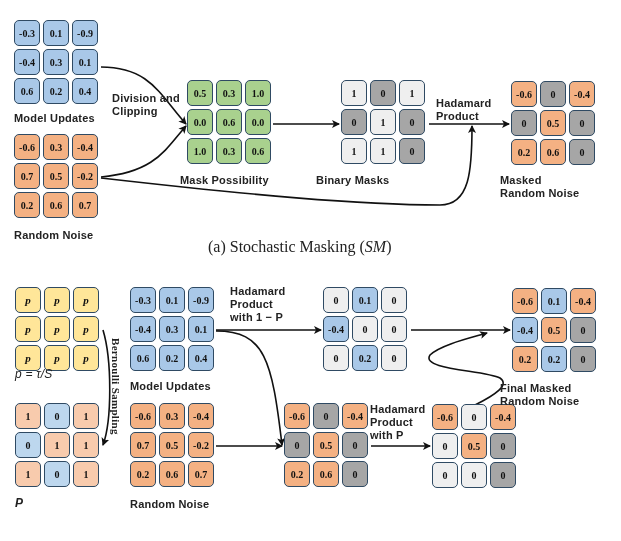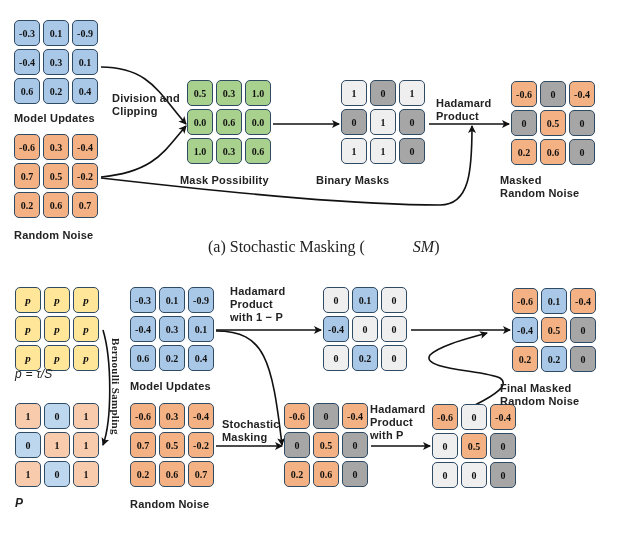--- a/index.html
+++ b/index.html
@@ -7,21 +7,21 @@
   #canvas { position:absolute; left:0; top:0; width:621px; height:541px; }
   .grid { position:absolute; width:87px; height:87px; }
   .cell { position:absolute; width:26px; height:26px; box-sizing:border-box; border:1.6px solid #2f4a63; border-radius:5px;
           display:flex; align-items:center; justify-content:center; font-family:"Liberation Serif", serif; font-weight:bold;
           font-size:10px; color:#111; }
   .cell.ital { font-style:italic; font-size:11px; }
   .lbl { position:absolute; font-family:Liberation Sans, sans-serif; font-weight:bold; font-size:11px; color:#222;
          text-align:left; white-space:nowrap; line-height:13px; letter-spacing:0.2px; }
   .lbl.ital-lbl { font-style:italic; }
   .caption { position:absolute; font-family:"Liberation Serif", serif; font-size:16px; color:#222; white-space:nowrap; }
-  .caption i { font-style:italic;margin-left:48px; }
+  .caption i { font-style:italic; }
   svg#arrows { position:absolute; left:0; top:0; }
   .vert { position:absolute; font-family:"Liberation Serif", serif; font-weight:bold; font-size:11px; color:#222;
           writing-mode:vertical-rl; white-space:nowrap; letter-spacing:0.3px; }
 </style>
 </head>
 <body>
 
 <div id="canvas">
 
   <svg id="arrows" width="621" height="541">
@@ -182,24 +182,20 @@
       <div class="cell" style="left: 58px; top: 58px; background: rgb(244, 177, 131); border-color: rgb(47, 74, 99);">0.7</div>
     </div>
   <div class="lbl" style="left:130px;top:498px;width:88px;">Random Noise</div>
 
   <div class="lbl" style="left:230px;top:285px;width:80px;">
     <div>Hadamard</div>
     <div>Product</div>
     <div>with 1 − P</div>
   </div>
 
-  <div class="lbl" style="left:222px;top:418px;width:58px;">
-    <div>Stochastic</div>
-    <div>Masking</div>
-  </div>
 
   <div class="grid" style="left:323px;top:287px;">
       <div class="cell" style="left: 0px; top: 0px; background: rgb(239, 239, 239); border-color: rgb(47, 74, 99);">0</div>
       <div class="cell" style="left: 29px; top: 0px; background: rgb(169, 200, 232); border-color: rgb(47, 74, 99);">0.1</div>
       <div class="cell" style="left: 58px; top: 0px; background: rgb(239, 239, 239); border-color: rgb(47, 74, 99);">0</div>
       <div class="cell" style="left: 0px; top: 29px; background: rgb(169, 200, 232); border-color: rgb(47, 74, 99);">-0.4</div>
       <div class="cell" style="left: 29px; top: 29px; background: rgb(239, 239, 239); border-color: rgb(47, 74, 99);">0</div>
       <div class="cell" style="left: 58px; top: 29px; background: rgb(239, 239, 239); border-color: rgb(47, 74, 99);">0</div>
       <div class="cell" style="left: 0px; top: 58px; background: rgb(239, 239, 239); border-color: rgb(47, 74, 99);">0</div>
       <div class="cell" style="left: 29px; top: 58px; background: rgb(169, 200, 232); border-color: rgb(47, 74, 99);">0.2</div>

